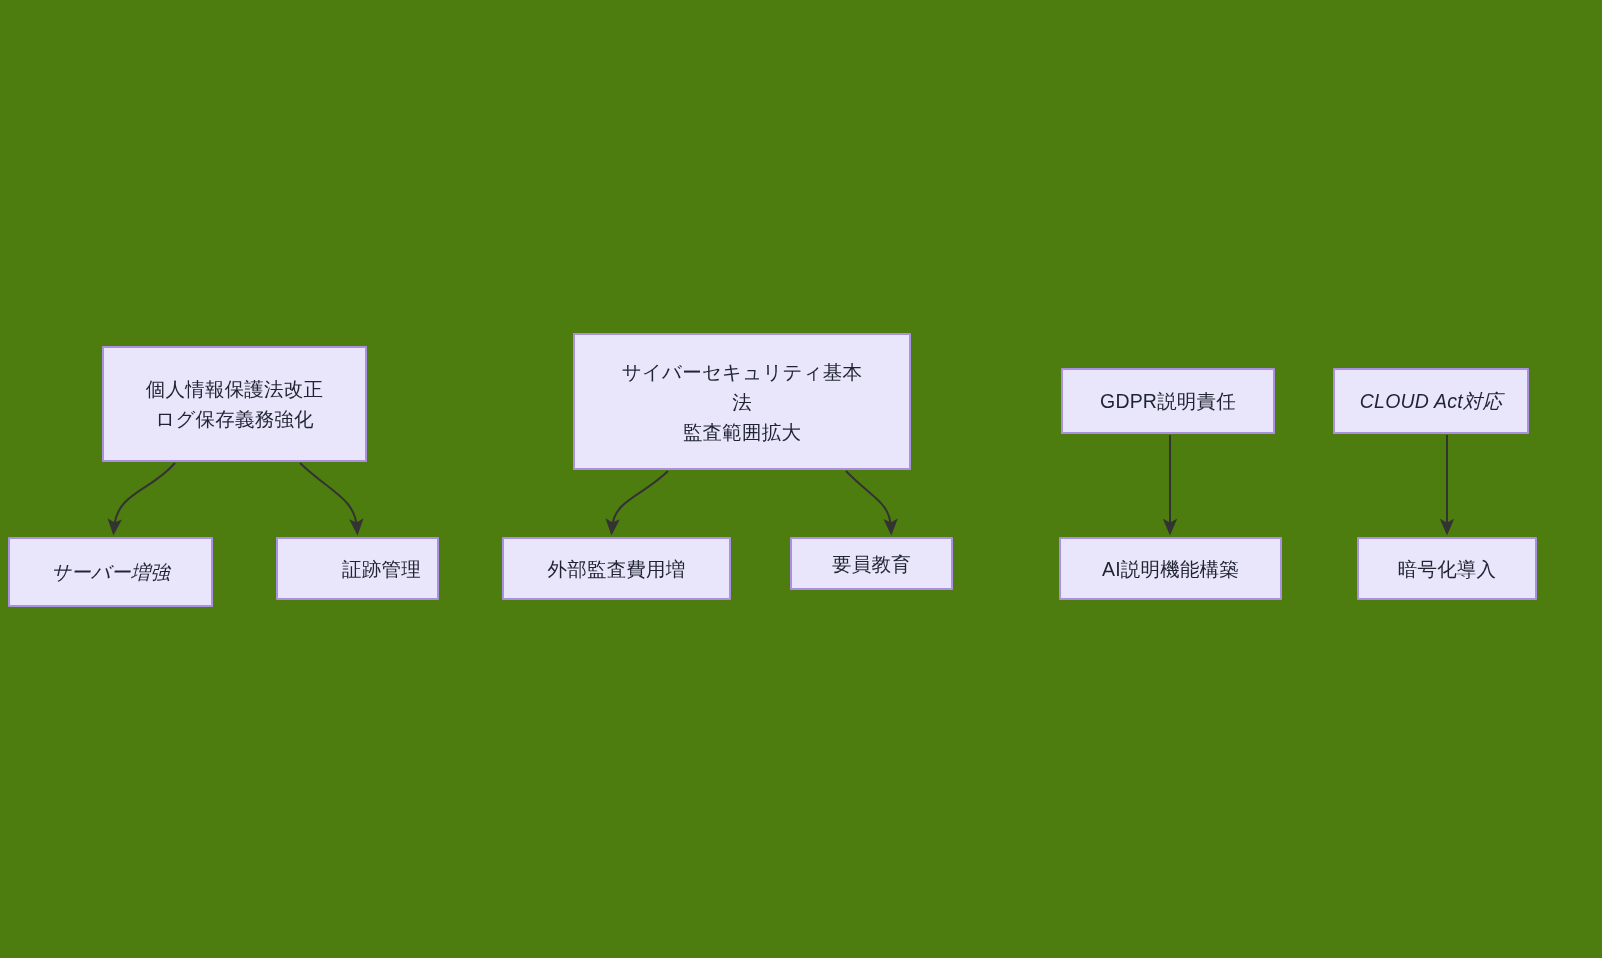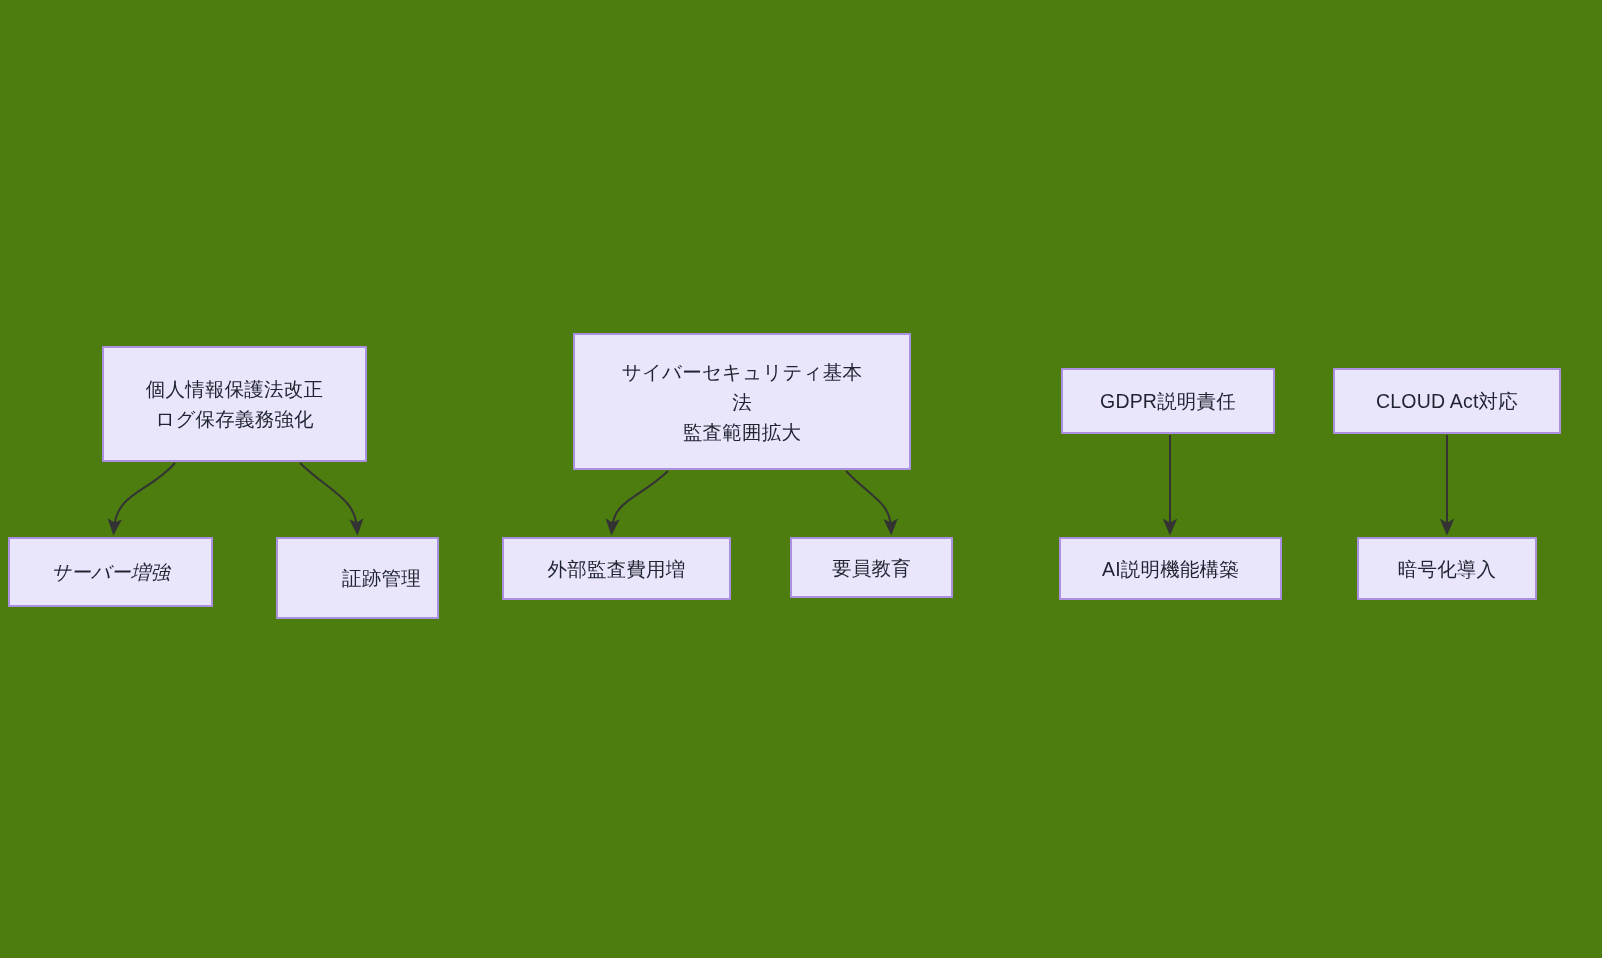--- a/index.html
+++ b/index.html
@@ -76,37 +76,37 @@
   <div class="node" style="left:573px; top:333px; width:338px; height:137px;">
     <span class="node-label">サイバーセキュリティ基本
 法
 監査範囲拡大</span>
   </div>
 
   <div class="node" style="left:1061px; top:368px; width:214px; height:66px;">
     <span class="node-label">GDPR説明責任</span>
   </div>
 
-  <div class="node" style="left:1333px; top:368px; width:228px; height:66px;">
+  <div class="node" style="left:1333px; top:368px; width:196px; height:66px;font-style:italic;">
     <span class="node-label">CLOUD Act対応</span>
   </div>
 
   <div class="node" style="left:8px; top:537px; width:205px; height:70px;font-style:italic;">
     <span class="node-label">サーバー増強</span>
   </div>
 
-  <div class="node" style="left:276px; top:537px; width:163px; height:82px;padding-left:48px;">
+  <div class="node" style="left:276px; top:537px; width:163px; height:63px;padding-left:48px;">
     <span class="node-label">証跡管理</span>
   </div>
 
   <div class="node" style="left:502px; top:537px; width:229px; height:63px;">
     <span class="node-label">外部監査費用増</span>
   </div>
 
-  <div class="node" style="left:790px; top:537px; width:163px; height:61px;">
+  <div class="node" style="left:790px; top:537px; width:163px; height:53px;">
     <span class="node-label">要員教育</span>
   </div>
 
   <div class="node" style="left:1357px; top:537px; width:180px; height:63px;">
     <span class="node-label">暗号化導入</span>
   </div>
 
   <div class="node" style="left:1059px; top:537px; width:223px; height:63px;">
     <span class="node-label">AI説明機能構築</span>
   </div>

